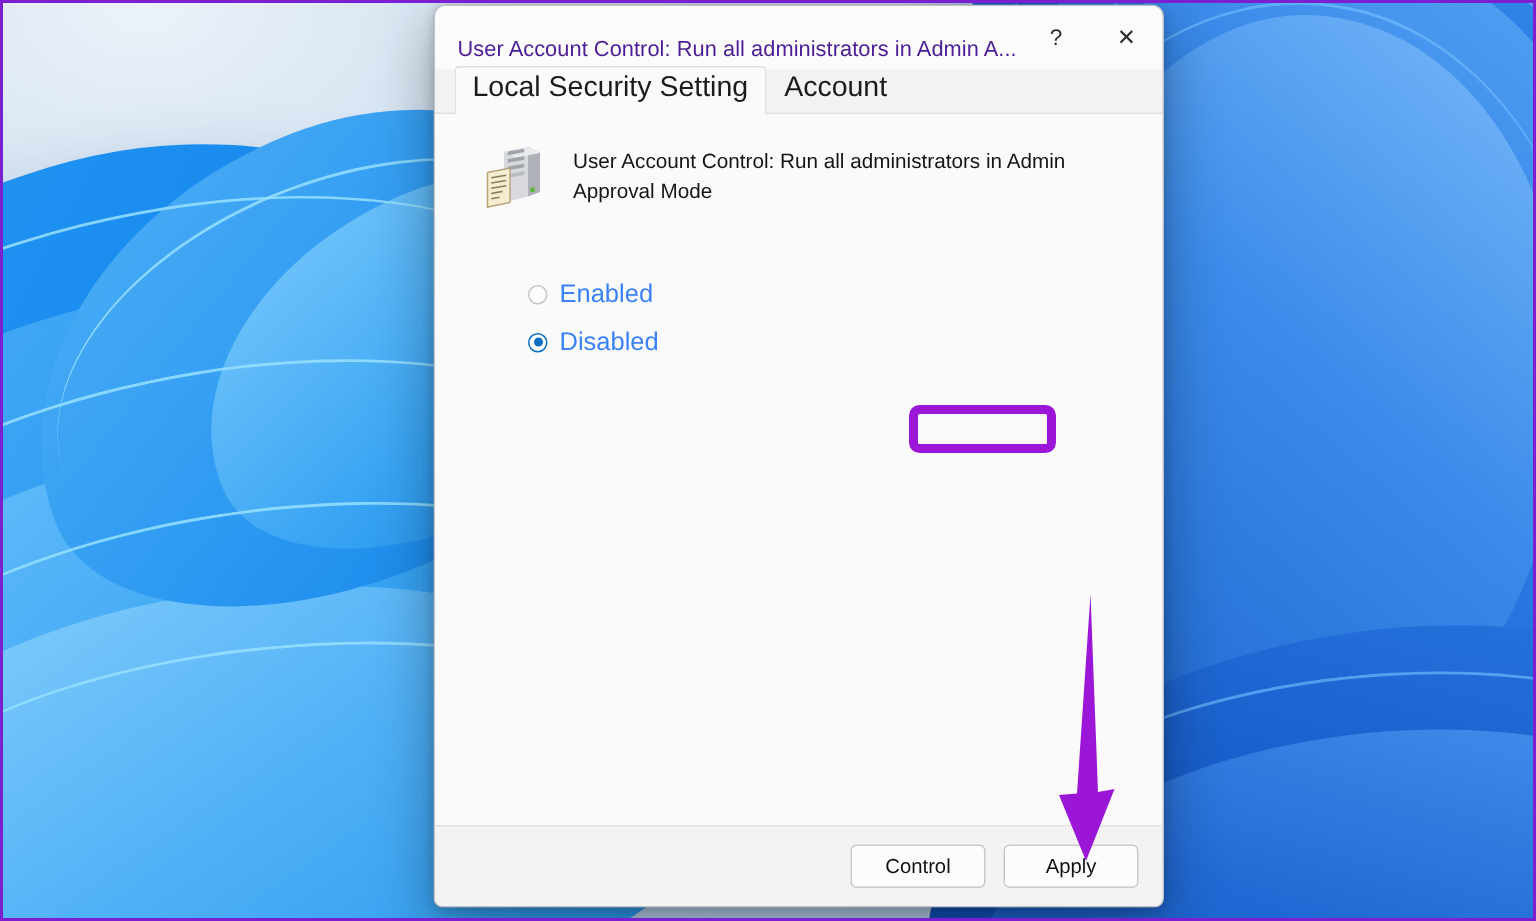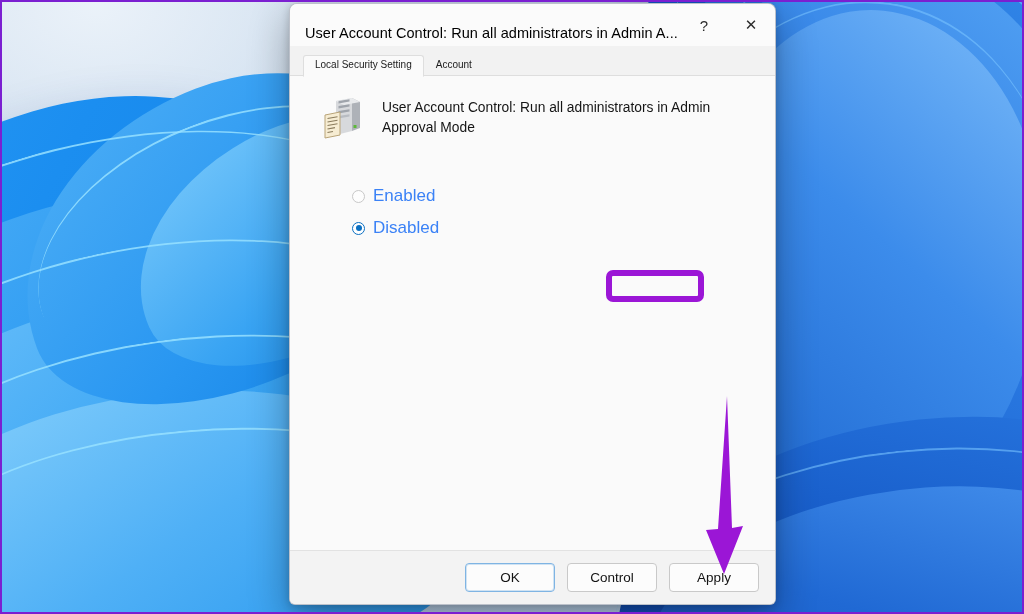--- a/index.html
+++ b/index.html
@@ -176,21 +176,21 @@
     min-height: 42px;
     background: #fbfbfb;
     display: flex;
     align-items: center;
     padding: 0 0 0 15px;
     box-sizing: border-box;
   }
   #window-title {
     flex: 1;
     font-size: 14.5px;
-    color: #000000;
+    color: #4c1d95;
     white-space: nowrap;
     overflow: hidden;
     letter-spacing: 0.05px;
     margin-top: 15px;
   }
   .winbtn {
     width: 46px;
     height: 42px;
     display: flex;
     align-items: center;
@@ -213,21 +213,21 @@
     position: relative;
   }
   #tabstrip::after {
     content: "";
     position: absolute;
     left: 0; right: 0; bottom: 0;
     height: 1px;
     background: #dedede;
   }
   .tab {
-    font-size: 10px;
+    font-size: 19px;
     color: #1b1b1b;
     padding: 4px 12px 6px 12px;
     background: transparent;
     cursor: default;
     position: relative;
     z-index: 2;
     white-space: nowrap;
   }
   .tab.active {
     background: #fafafa;
@@ -462,21 +462,20 @@
         <div class="radio-row" id="row-disabled">
           <span class="radio-mark on"></span>
           <span class="radio-label">Disabled</span>
         </div>
       </div>
 
       <div id="highlight-box"></div>
     </div>
 
     <div id="footer">
-      <button class="dlgbtn default">OK</button>
       <button class="dlgbtn">Control</button>
       <button class="dlgbtn">Apply</button>
     </div>
   </div>
 
   <svg id="apply-arrow" viewBox="0 0 52 178">
     <polygon points="29,0 34,132 45,130 26,178 8,134 20,133" fill="#9b16d6"></polygon>
   </svg>
 
   <div id="frame"></div>

